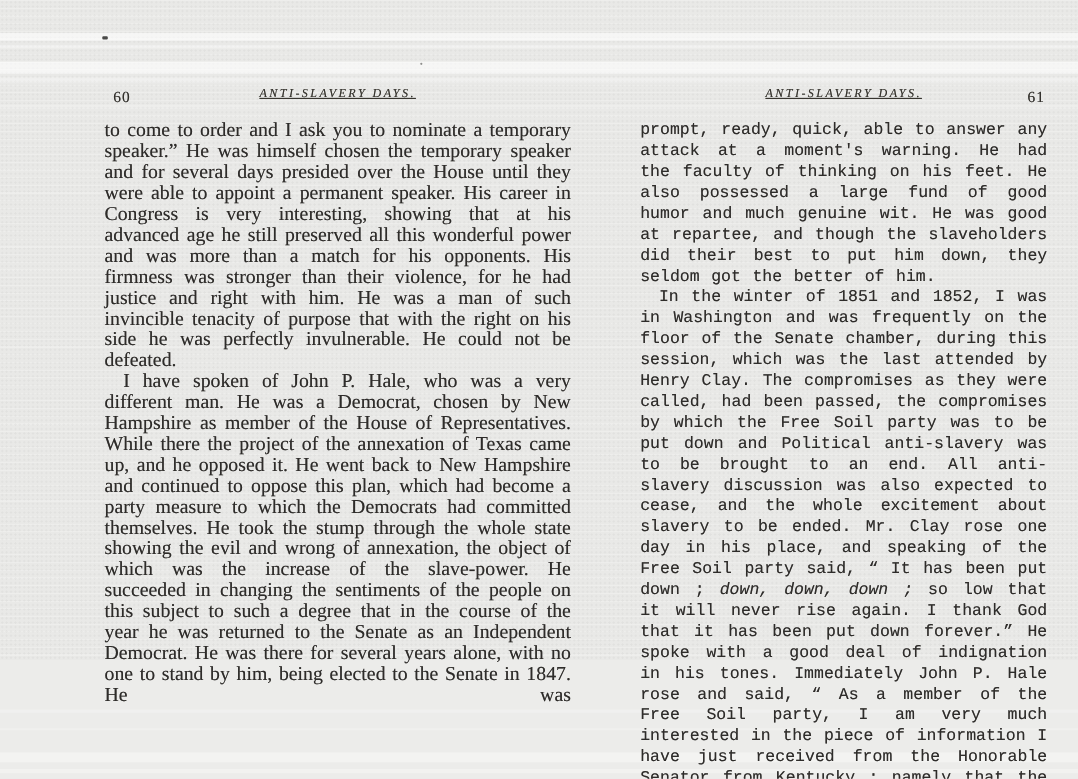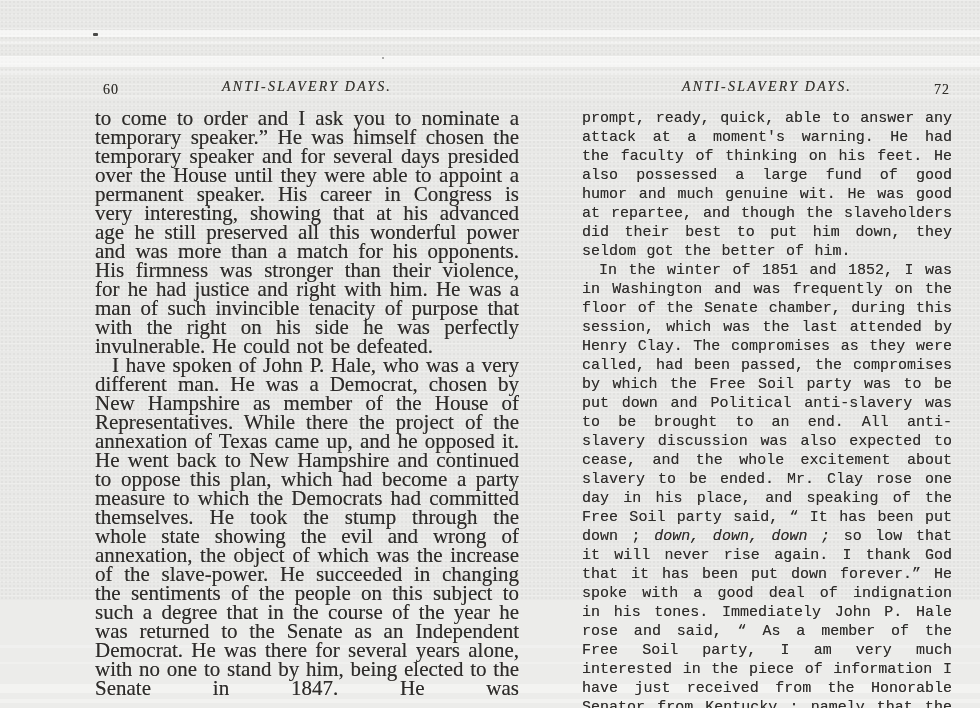--- a/index.html
+++ b/index.html
@@ -32,38 +32,39 @@
   .sp1 { left: 93px; top: 33px; width: 5px; height: 3px; }
   .sp2 { left: 382px; top: 57px; width: 2px; height: 2px; opacity: .6; }
 
   .page { position: absolute; top: 76px; color: #2e2c2a; }
   .page-left  { left: 95px;  width: 424px; }
   .page-right { left: 582px; width: 370px; }
 
   .page-header { position: relative; height: 33px; }
   .running-title {
     position: absolute; left: 50%; transform: translateX(-50%); top: 3px;
-    font-style: italic; font-size: 14px; letter-spacing: 2.2px;
+    font-style: italic; font-size: 11px; letter-spacing: 2.2px;
     white-space: nowrap; color: #37352f;
     text-shadow: 0 0 0.6px rgba(50,48,44,0.6);
+    text-decoration: underline;
   }
   .page-num {
     position: absolute; top: 6px; font-size: 14px; letter-spacing: 1px; color: #33312d;
     text-shadow: 0 0 0.6px rgba(50,48,44,0.6);
   }
   .page-left  .page-num { left: 8px; }
   .page-right .page-num { right: 2px; }
 
   .page-body { text-align: justify; }
   .page-body p {
     margin: 0;
     text-shadow: 0 0 0.6px rgba(46,44,42,0.55);
     word-spacing: 1.5px;
   }
-  .page-left  .page-body p { font-size: 21px; line-height: 19px; }
+  .page-left  .page-body p { font-size: 18px; line-height: 19px; }
   .page-right .page-body p { font-size: 15px;   line-height: 19px; font-family: Liberation Mono, monospace; }
   .page-body p.indent { text-indent: 17px; }
   .page-body p.runs-over { text-align-last: justify; }
   .page-body .italic { font-style: italic; }
 </style>
 </head>
 <body>
 
 <div class="spread">
 
@@ -88,21 +89,21 @@
     </header>
     <div class="page-body">
         <p class=""><span>to come to order and I ask you to nominate a temporary speaker.”  He was himself chosen the temporary speaker and for several days presided over the House until they were able to appoint a permanent speaker. His career in Congress is very interesting, showing that at his advanced age he still preserved all this wonderful power and was more than a match for his opponents.  His firmness was stronger than their violence, for he had justice and right with him.  He was a man of such invincible tenacity of purpose that with the right on his side he was perfectly invulnerable.  He could not be defeated.</span></p>
         <p class="indent runs-over"><span>I have spoken of John P. Hale, who was a very different man.  He was a Democrat, chosen by New Hampshire as member of the House of Representatives. While there the project of the annexation of Texas came up, and he opposed it.  He went back to New Hampshire and continued to oppose this plan, which had become a party measure to which the Democrats had committed themselves.  He took the stump through the whole state showing the evil and wrong of annexation, the object of which was the increase of the slave-power.  He succeeded in changing the sentiments of the people on this subject to such a degree that in the course of the year he was returned to the Senate as an Independent Democrat.  He was there for several years alone, with no one to stand by him, being elected to the Senate in 1847.  He was</span></p>
       </div>
   </section>
 
   <section class="page page-right">
     <header class="page-header">
       <span class="running-title">ANTI-SLAVERY DAYS.</span>
-      <span class="page-num">72</span>
+      <span class="page-num">61</span>
     </header>
     <div class="page-body">
         <p class=""><span>prompt, ready, quick, able to answer any attack at a moment's warning.  He had the faculty of thinking on his feet.  He also possessed a large fund of good humor and much genuine wit.  He was good at repartee, and though the slaveholders did their best to put him down, they seldom got the better of him.</span></p>
         <p class="indent runs-over"><span>In the winter of 1851 and 1852, I was in Washington and was frequently on the floor of the Senate chamber, during this session, which was the last attended by Henry Clay.  The compromises as they were called, had been passed, the compromises by which the Free Soil party was to be put down and Political anti-slavery was to be brought to an end. All anti-slavery discussion was also expected to cease, and the whole excitement about slavery to be ended. Mr. Clay rose one day in his place, and speaking of the Free Soil party said, “ It has been put down ; </span><span class="italic">down, down, down ;</span><span>  so low that it will never rise again. I thank God that it has been put down forever.”  He spoke with a good deal of indignation in his tones. Immediately John P. Hale rose and said, “ As a member of the Free Soil party, I am very much interested in the piece of information I have just received from the Honorable Senator from Kentucky ; namely that the party to which I belong has been put ‘ down, down, down, so low that we never shall rise again.’  I am afraid the Senator may be right.  I very much fear he is correct in his statement ; since there is no</span></p>
       </div>
   </section>
 
 </div>
 
 </body></html>

